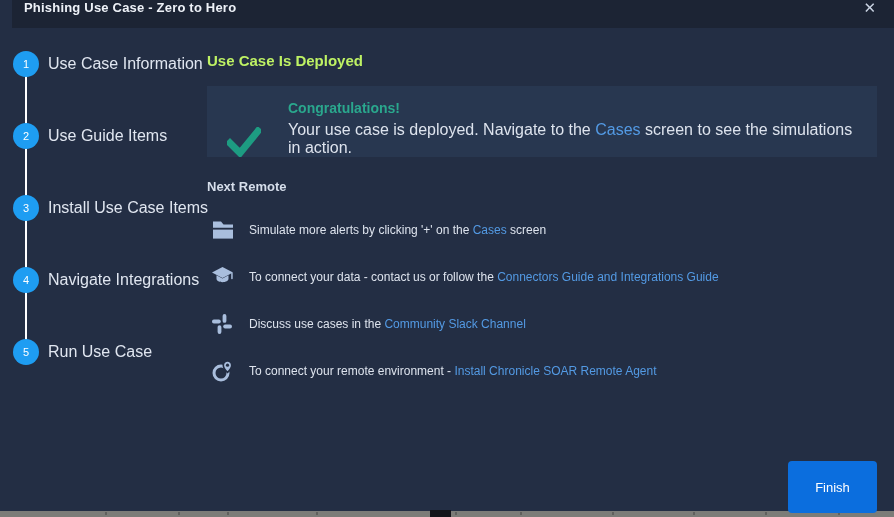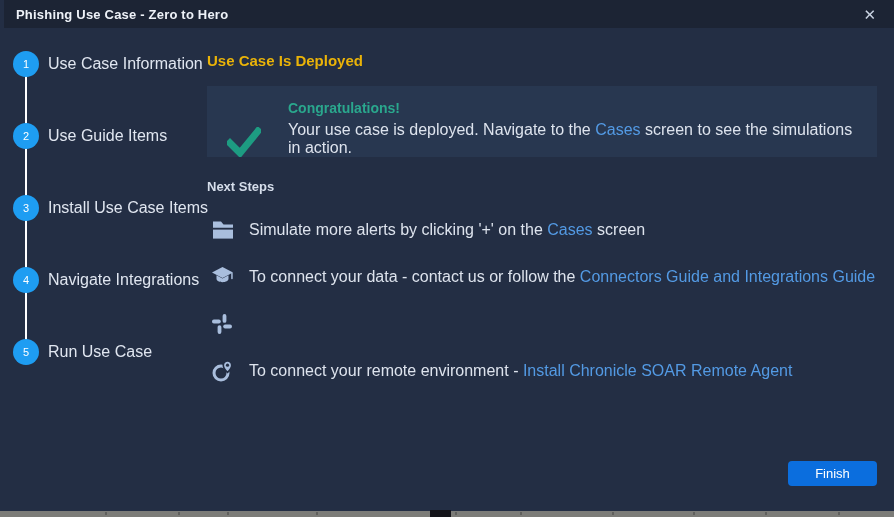--- a/index.html
+++ b/index.html
@@ -6,22 +6,22 @@
   body {
     width:894px; height:517px; position:relative; overflow:hidden;
     background:#232e44;
     font-family:"Liberation Sans", sans-serif;
     -webkit-font-smoothing:antialiased;
   }
   .modal { position:absolute; inset:0; }
 
   
   .titlebar {
-    position:absolute; top:0; left:4px; right:0; height:28px;
-    background:#1c2434; display:flex; align-items:center;
+    position:absolute; top:0; left:12px; right:0; height:28px;
+    background:#1c2434; display:flex; align-items:flex-start;
     padding:0 12px; box-sizing:border-box; z-index:3;gap:22px;
   }
   .titlebar .title {
     margin:0; font-size:13px; font-weight:700; color:#eef2f8; letter-spacing:.2px;
   }
   .close {
     margin-left:auto; margin-right:6px; color:#c9d3e2; font-size:15px;
     line-height:1; cursor:pointer; user-select:none;
   }
 
@@ -38,43 +38,43 @@
     display:flex; align-items:center; justify-content:center; cursor:pointer;
   }
   .step .lbl {
     position:absolute; left:48px; top:50%; transform:translateY(-50%);
     color:#e0e6f0; font-size:16px; white-space:nowrap;
   }
   .s1{top:23px}.s2{top:95px}.s3{top:167px}.s4{top:239px}.s5{top:311px}
 
   
   .main { position:absolute; left:207px; top:0; width:670px; }
-  .heading { margin:24px 0 0; font-size:15px; font-weight:600; color:#eab308; }
+  .heading { margin:24px 0 0; font-size:15px; font-weight:600; color:#bef264; }
 
   .congrats {
     margin-top:17px; height:71px; background:#283750;
     display:flex; align-items:flex-end; padding:0 20px; box-sizing:border-box;
   }
   .check-wrap { width:34px; display:flex; align-items:center; }
   .congrats-text { margin-left:27px; }
   .congrats-title { color:#2aa78d; font-size:14px; font-weight:700; }
   .congrats-msg { margin-top:5px; color:#dde3ed; font-size:16px; }
 
   .link { color:#539ae4; cursor:pointer; text-decoration:none; }
 
   .next-heading { margin:22px 0 0; font-size:13px; font-weight:600; color:#d6deeb; }
   .next-list { margin-top:12px; }
   .next-row { height:47px; display:flex; align-items:center; }
   .icon-cell { width:42px; display:flex; align-items:center; }
   .icon-cell svg { margin-left:5px; }
-  .row-text { font-size:16px; color:#dde3ed; }
+  .row-text { font-size:12px; color:#dde3ed; }
 
   
   .finish {
-    position:absolute; left:788px; top:461px; width:89px; height:25px;
+    position:absolute; left:788px; top:461px; width:89px; height:52px;
     background:#0b6ede; color:#ffffff; font-size:13px; font-family:inherit;
     border:none; border-radius:4px; cursor:pointer; z-index:4;
   }
 
   
   .bottom-strip { position:absolute; left:0; right:0; bottom:0; height:6px; background:#7c7c78; z-index:2; }
   .black-mark { position:absolute; left:430px; bottom:0; width:21px; height:7px; background:#14141a; z-index:3; }
   .tick { position:absolute; bottom:2px; width:2px; height:3px; background:#60605d; }
 </style>
 </head>
@@ -124,21 +124,21 @@
           </svg>
         </span>
         <div class="congrats-text">
           <div class="congrats-title">Congratulations!</div>
           <div class="congrats-msg">
             <span>Your use case is deployed. Navigate to the </span><span class="link">Cases</span><span> screen to see the simulations in action.</span>
           </div>
         </div>
       </section>
 
-      <h3 class="next-heading">Next Steps</h3>
+      <h3 class="next-heading">Next Remote</h3>
 
       <div class="next-list">
 
         <div class="next-row">
           <span class="icon-cell">
             <svg width="22" height="18" viewBox="0 0 22 18" fill="#a9bedd">
               <path d="M1 .5 h8 l2.5 3 H21 v3.2 H1 z"></path>
               <path d="M1 8.6 h20 v9 H1 z"></path>
             </svg>
           </span>
@@ -161,20 +161,23 @@
         </div>
 
         <div class="next-row">
           <span class="icon-cell">
             <svg width="20" height="20" viewBox="0 0 20 20" fill="#a9bedd">
               <rect x="10.6" y="0" width="3.8" height="8.8" rx="1.9"></rect>
               <rect x="0" y="5.6" width="8.8" height="3.8" rx="1.9"></rect>
               <rect x="5.6" y="11.2" width="3.8" height="8.8" rx="1.9"></rect>
               <rect x="11.2" y="10.6" width="8.8" height="3.8" rx="1.9"></rect>
             </svg>
+          </span>
+          <span class="row-text">
+            <span>Discuss use cases in the </span><span class="link">Community Slack Channel</span><span></span>
           </span>
         </div>
 
         <div class="next-row">
           <span class="icon-cell">
             <svg width="22" height="22" viewBox="0 0 22 22">
               <circle cx="9" cy="13" r="7" fill="none" stroke="#a9bedd" stroke-width="3"></circle>
               <path d="M15.5 1a4.2 4.2 0 0 0-4.2 4.2c0 3.1 4.2 7.2 4.2 7.2s4.2-4.1 4.2-7.2A4.2 4.2 0 0 0 15.5 1z" fill="#a9bedd" stroke="#232e44" stroke-width="1.6"></path>
               <circle cx="15.5" cy="5.2" r="1.6" fill="#232e44"></circle>
             </svg>

